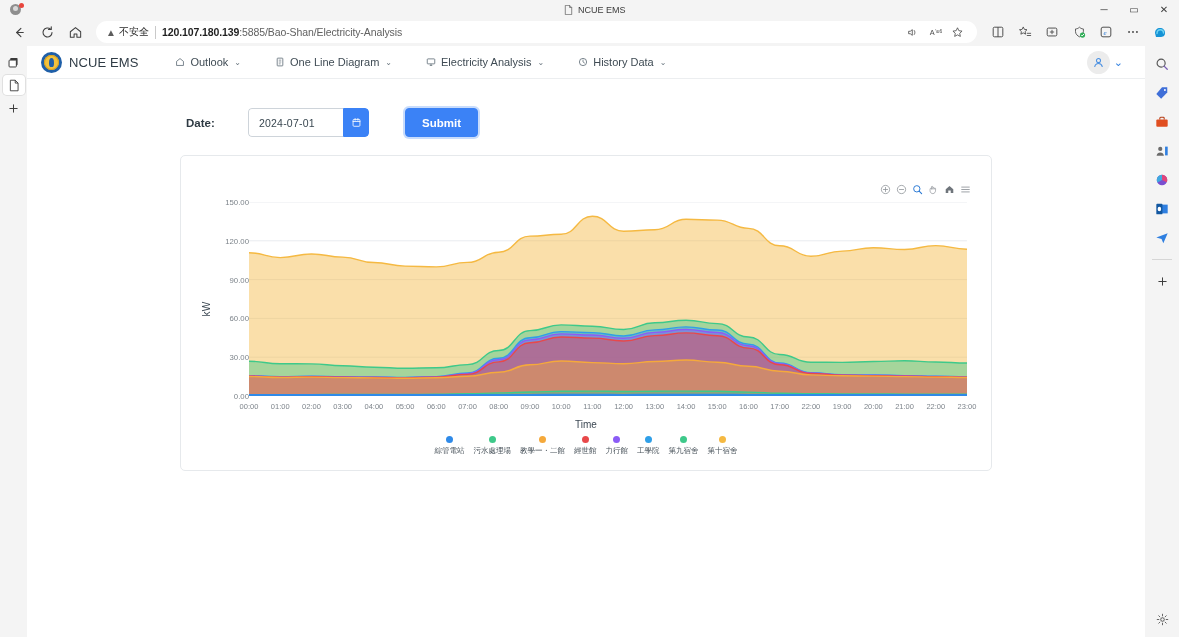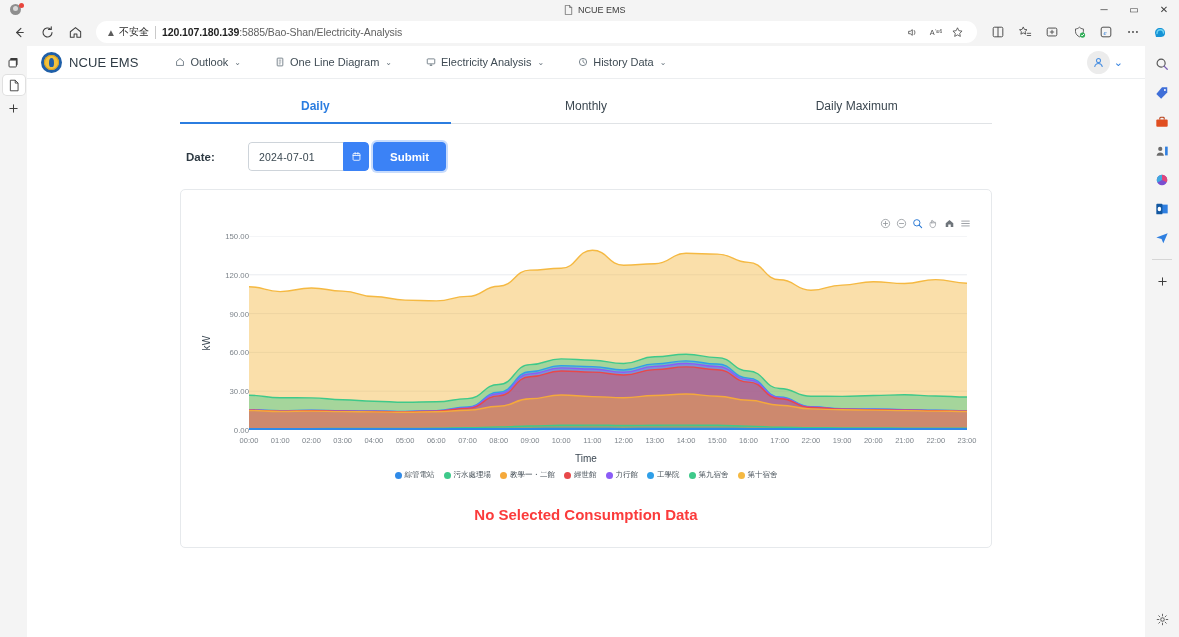--- a/index.html
+++ b/index.html
@@ -159,20 +159,21 @@
   .date-btn {
     width: 26px; background: #3b82f6; border: 1px solid #3b82f6;
     border-radius: 0 4px 4px 0; display: flex; align-items: center; justify-content: center;
     color: #fff;
   }
   .submit-btn {
     height: 29px; padding: 0 16px; background: #3b82f6; border: 1px solid #3b82f6;
     border-radius: 4px; color: #fff; font-size: 11.5px; font-weight: 700;
     display: flex; align-items: center; justify-content: center;
     box-shadow: 0 0 0 2px rgba(59,130,246,.28);
+    margin-left: 32px;
   }
 
   .card {
     border: 1px solid #e6e9ec; border-radius: 5px; background: #fff;
     padding: 14px 16px 10px 16px; margin-top: 2px;
   }
   .card-title { font-size: 14.5px; font-weight: 700; color: #2b3640; padding: 2px 4px 0; }
 
   
   .chartwrap { position: relative; height: 250px; margin-top: 14px; }
@@ -198,21 +199,21 @@
     white-space: nowrap;
   }
   .xaxis-title {
     position: absolute; left: 0; right: 0; bottom: 4px; text-align: center;
     font-size: 10px; color: #3c4853; font-weight: 400;
   }
   .legend {
     display: flex; align-items: center; justify-content: center; gap: 9px;
     flex-wrap: wrap; margin-top: 2px; padding-bottom: 4px;
   }
-  .leg { display: flex; align-items: center; gap: 3px; font-size: 7.5px; color: #48525a; }
+  .leg { display: flex; align-items: center; gap: 3px; font-size: 7.5px; color: #48525a; flex-direction: column; }
   .leg-dot { width: 7px; height: 7px; border-radius: 50%; display: block; }
 
   .nodata {
     text-align: center; color: #fb3b3b; font-size: 15px; font-weight: 700;
     padding: 22px 0 14px;
   }
 
   .footer {
     flex: 0 0 auto; background: #f6f7f8; border-top: 1px solid #e8eaec;
     text-align: center; padding: 9px 0; font-size: 11px; color: #4b555d;
@@ -421,25 +422,20 @@
                 <path d="M3.4 13c.5-2.5 2.4-3.8 4.6-3.8S12.1 10.5 12.6 13" fill="none" stroke="#4a90e2" stroke-width="1.3" stroke-linecap="round"></path>
               </svg>
           </div>
           <span class="avatar-caret">⌄</span>
         </div>
       </div>
 
       <div class="content">
         <div class="container">
 
-          <div class="tabs">
-            <div class="tabitem active">Daily</div>
-            <div class="tabitem">Monthly</div>
-            <div class="tabitem">Daily Maximum</div>
-          </div>
 
           <div class="filterrow">
             <span class="filter-label">Date:</span>
             <div class="date-group">
               <div class="date-input" placeholder="yyyy-mm-dd">2024-07-01</div>
               <div class="date-btn">
                 <svg width="11" height="11" viewBox="0 0 16 16">
                     <rect x="3" y="3.5" width="10" height="10" rx="1.3" fill="none" stroke="#fff" stroke-width="1.2"></rect>
                     <path d="M3 6.5h10M6 2.3v2.4M10 2.3v2.4" stroke="#fff" stroke-width="1.2" stroke-linecap="round"></path>
                   </svg>
@@ -596,21 +592,20 @@
                 <div class="leg">
                   <span class="leg-dot" style="background: rgb(62, 201, 138);"></span>
                   <span>第九宿舍</span>
                 </div>
                 <div class="leg">
                   <span class="leg-dot" style="background: rgb(245, 185, 66);"></span>
                   <span>第十宿舍</span>
                 </div>
               </div>
 
-            <div class="nodata">No Selected Consumption Data</div>
           </div>
 
         </div>
 
       </div>
 
     </div>
 
     <div class="rail-right">
       <div class="rail-ico">

